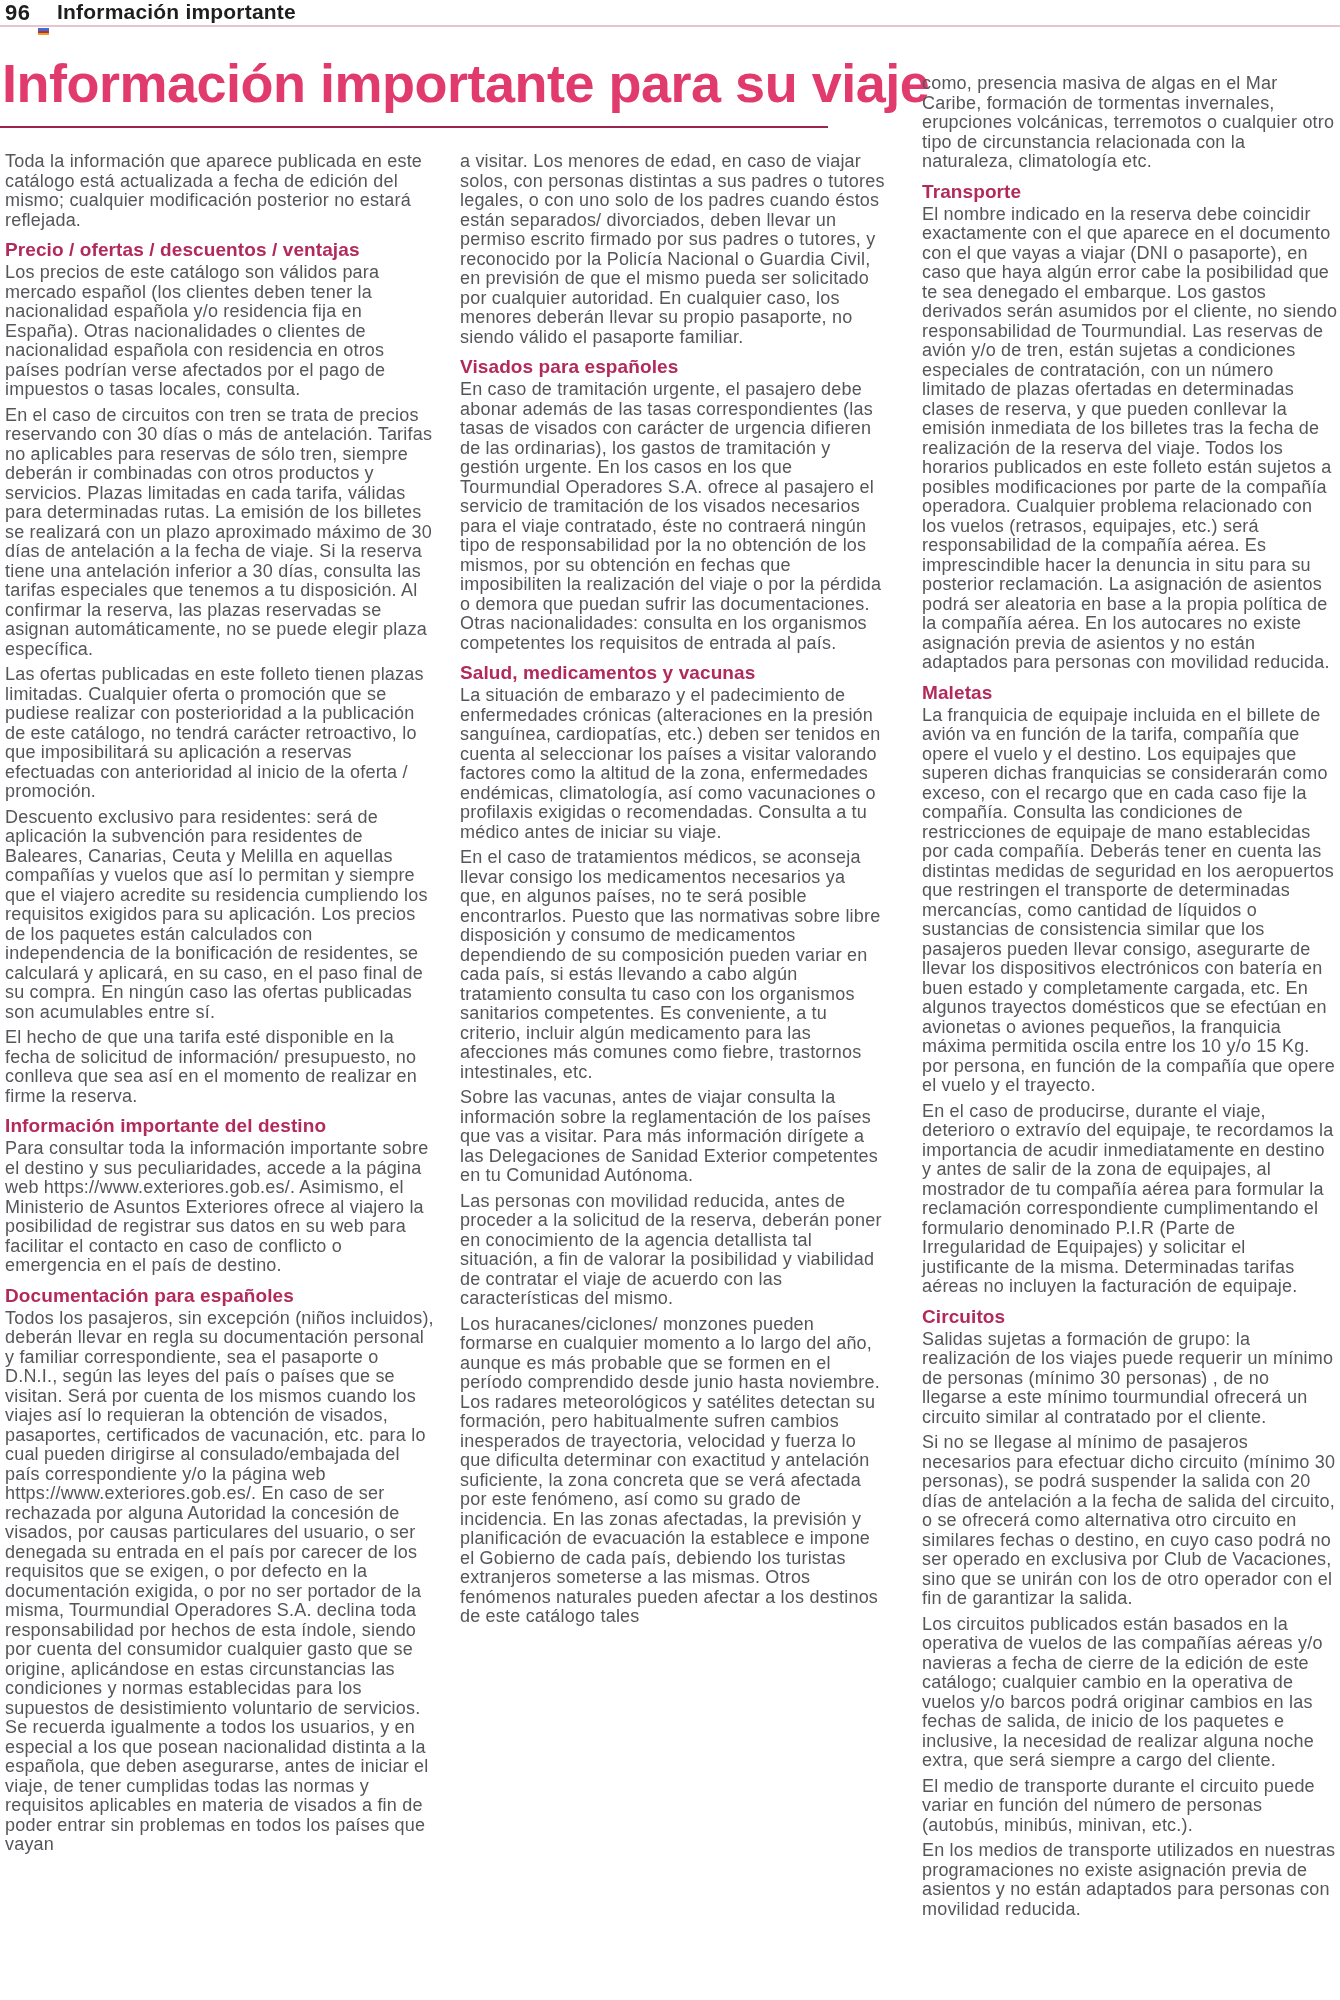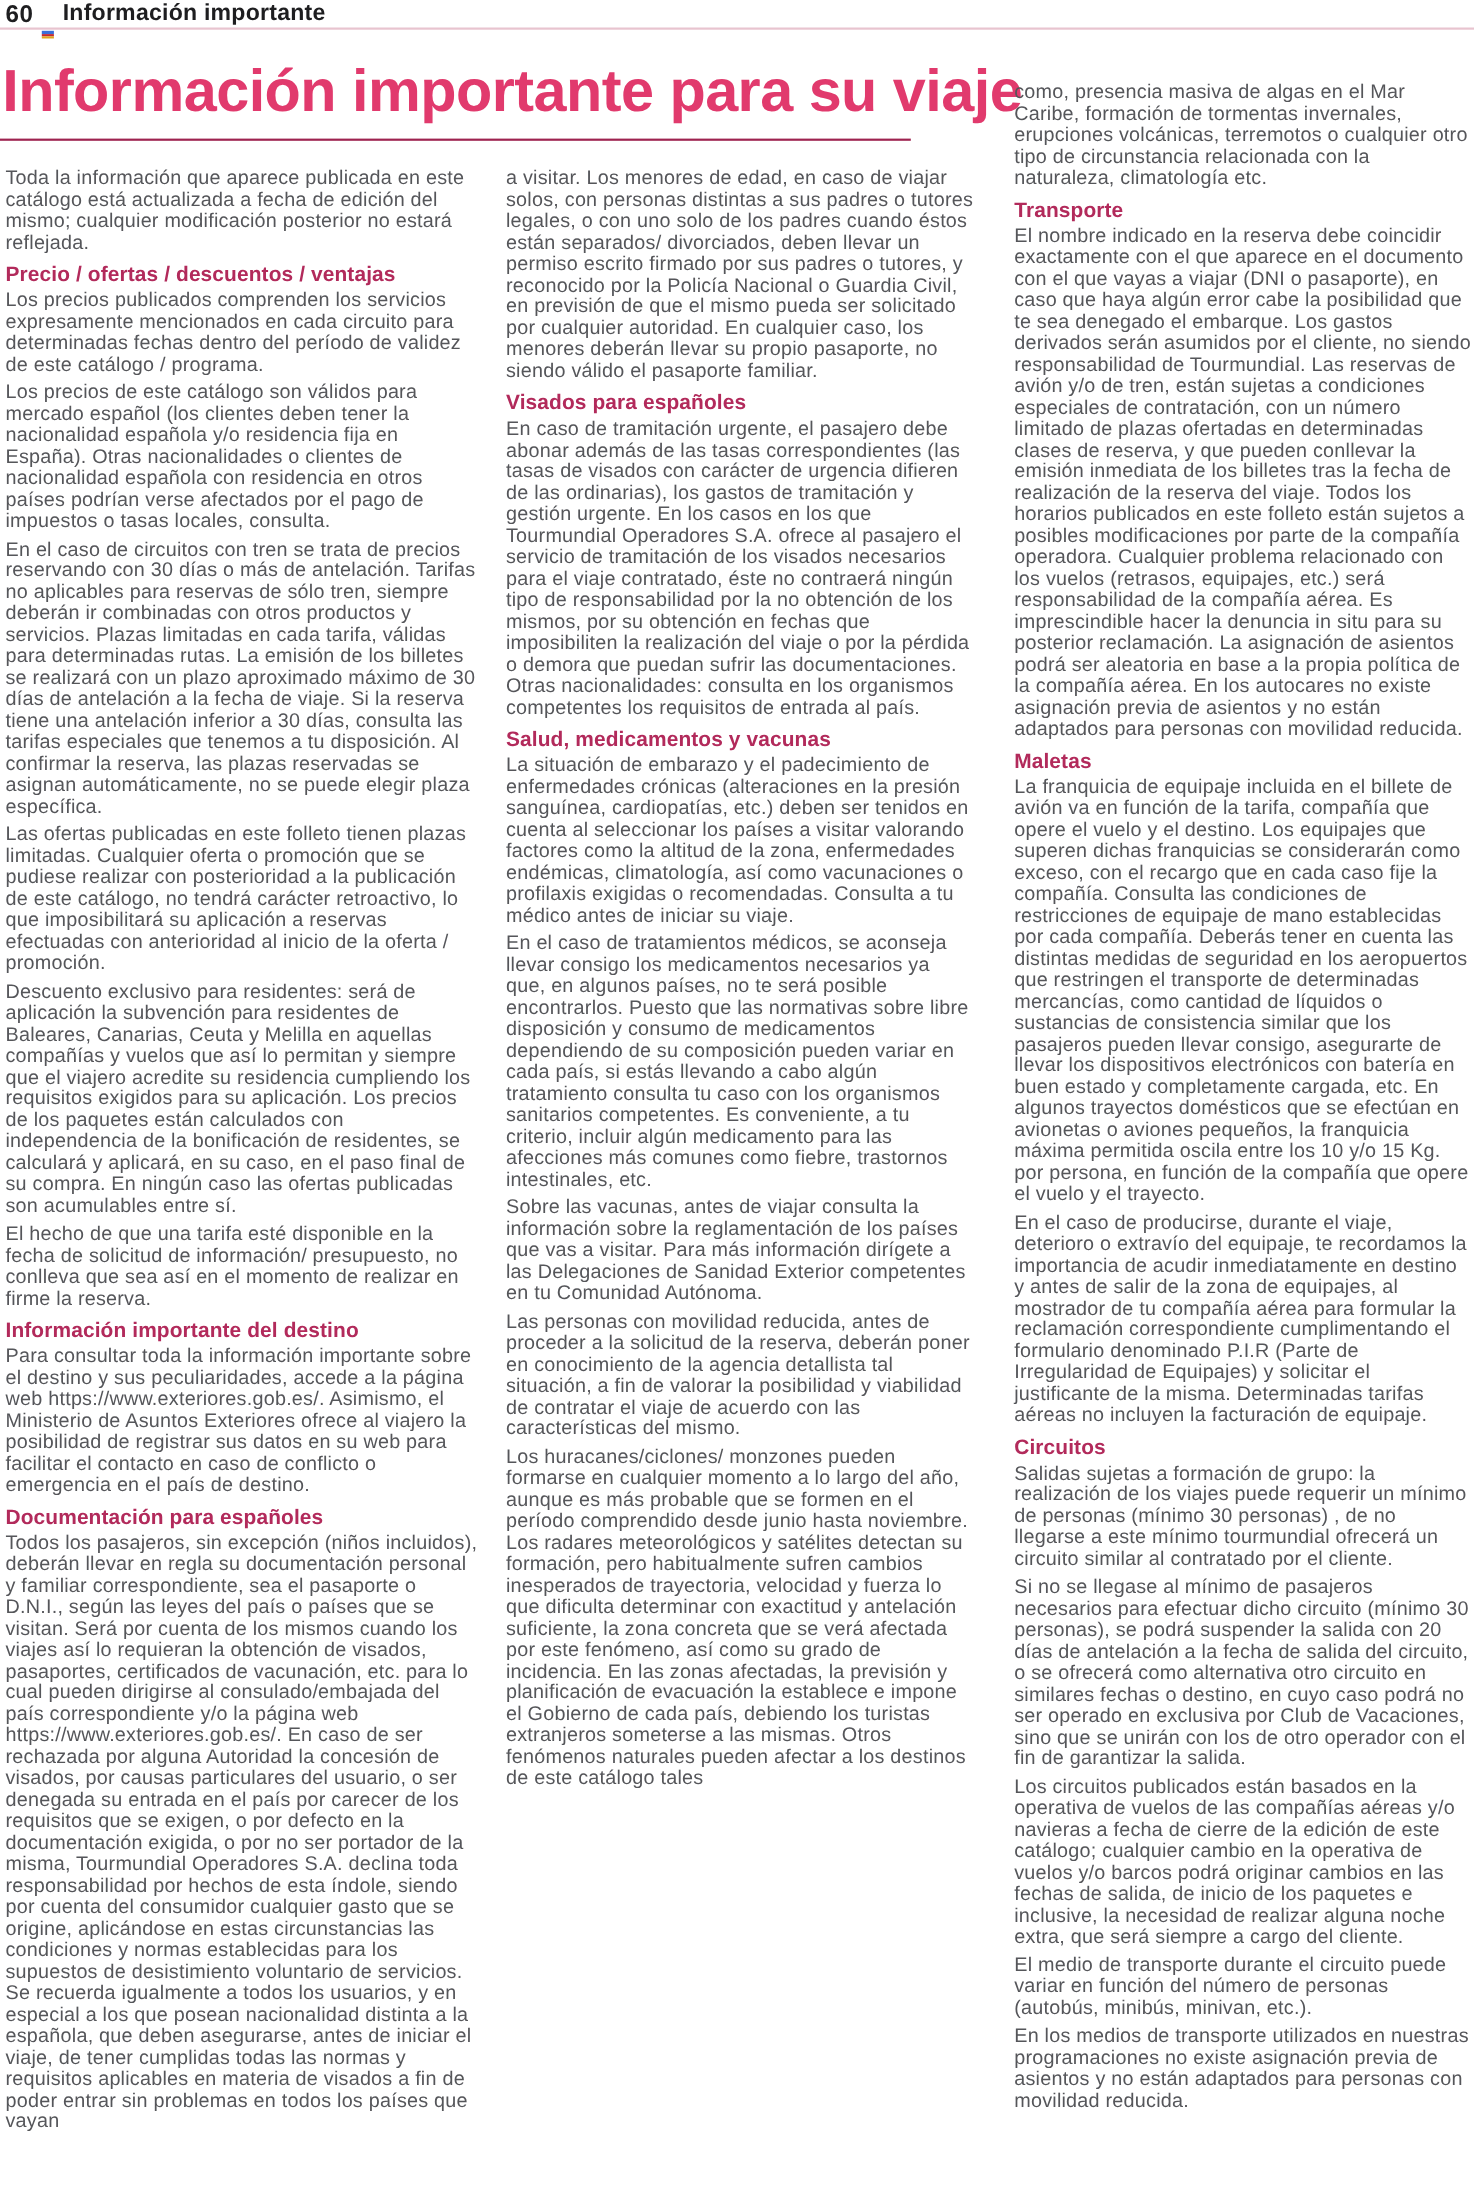--- a/index.html
+++ b/index.html
@@ -49,36 +49,35 @@
     color:var(--heading);letter-spacing:0.1px;
   }
   .col > :first-child{margin-top:0;}
   #col1{left:5px;top:152px;width:430px;}
   #col2{left:460px;top:152px;width:426px;}
   #col3{left:922px;top:74px;width:416px;}
 </style>
 </head>
 <body>
 
-<div class="header-pagenum">60</div>
+<div class="header-pagenum">96</div>
 <div class="header-title">Información importante</div>
 <div class="print-mark">
     <span class="b1"></span>
     <span class="b2"></span>
     <span class="b3"></span>
   </div>
 <div class="header-rule"></div>
 
 <h1 class="page-title">Información importante para su viaje</h1>
 <div class="title-rule"></div>
 
 <div class="col" id="col1">
     <p>Toda la información que aparece publicada en este catálogo está actualizada a fecha de edición del mismo; cualquier modificación posterior no estará reflejada.</p>
     <h3>Precio / ofertas / descuentos / ventajas</h3>
-    <p>Los precios publicados comprenden los servicios expresamente mencionados en cada circuito para determinadas fechas dentro del período de validez de este catálogo / programa.</p>
     <p>Los precios de este catálogo son válidos para mercado español (los clientes deben tener la nacionalidad española y/o residencia fija en España). Otras nacionalidades o clientes de nacionalidad española con residencia en otros países podrían verse afectados por el pago de impuestos o tasas locales, consulta.</p>
     <p>En el caso de circuitos con tren se trata de precios reservando con 30 días o más de antelación. Tarifas no aplicables para reservas de sólo tren, siempre deberán ir combinadas con otros productos y servicios. Plazas limitadas en cada tarifa, válidas para determinadas rutas. La emisión de los billetes se realizará con un plazo aproximado máximo de 30 días de antelación a la fecha de viaje. Si la reserva tiene una antelación inferior a 30 días, consulta las tarifas especiales que tenemos a tu disposición. Al confirmar la reserva, las plazas reservadas se asignan automáticamente, no se puede elegir plaza específica.</p>
     <p>Las ofertas publicadas en este folleto tienen plazas limitadas. Cualquier oferta o promoción que se pudiese realizar con posterioridad a la publicación de este catálogo, no tendrá carácter retroactivo, lo que imposibilitará su aplicación a reservas efectuadas con anterioridad al inicio de la oferta / promoción.</p>
     <p>Descuento exclusivo para residentes: será de aplicación la subvención para residentes de Baleares, Canarias, Ceuta y Melilla en aquellas compañías y vuelos que así lo permitan y siempre que el viajero acredite su residencia cumpliendo los requisitos exigidos para su aplicación. Los precios de los paquetes están calculados con independencia de la bonificación de residentes, se calculará y aplicará, en su caso, en el paso final de su compra. En ningún caso las ofertas publicadas son acumulables entre sí.</p>
     <p>El hecho de que una tarifa esté disponible en la fecha de solicitud de información/ presupuesto, no conlleva que sea así en el momento de realizar en firme la reserva.</p>
     <h3>Información importante del destino</h3>
     <p>Para consultar toda la información importante sobre el destino y sus peculiaridades, accede a la página web https://www.exteriores.gob.es/. Asimismo, el Ministerio de Asuntos Exteriores ofrece al viajero la posibilidad de registrar sus datos en su web para facilitar el contacto en caso de conflicto o emergencia en el país de destino.</p>
     <h3>Documentación para españoles</h3>
     <p>Todos los pasajeros, sin excepción (niños incluidos), deberán llevar en regla su documentación personal y familiar correspondiente, sea el pasaporte o D.N.I., según las leyes del país o países que se visitan. Será por cuenta de los mismos cuando los viajes así lo requieran la obtención de visados, pasaportes, certificados de vacunación, etc. para lo cual pueden dirigirse al consulado/embajada del país correspondiente y/o la página web https://www.exteriores.gob.es/. En caso de ser rechazada por alguna Autoridad la concesión de visados, por causas particulares del usuario, o ser denegada su entrada en el país por carecer de los requisitos que se exigen, o por defecto en la documentación exigida, o por no ser portador de la misma, Tourmundial Operadores S.A. declina toda responsabilidad por hechos de esta índole, siendo por cuenta del consumidor cualquier gasto que se origine, aplicándose en estas circunstancias las condiciones y normas establecidas para los supuestos de desistimiento voluntario de servicios. Se recuerda igualmente a todos los usuarios, y en especial a los que posean nacionalidad distinta a la española, que deben asegurarse, antes de iniciar el viaje, de tener cumplidas todas las normas y requisitos aplicables en materia de visados a fin de poder entrar sin problemas en todos los países que vayan</p>
   </div>

